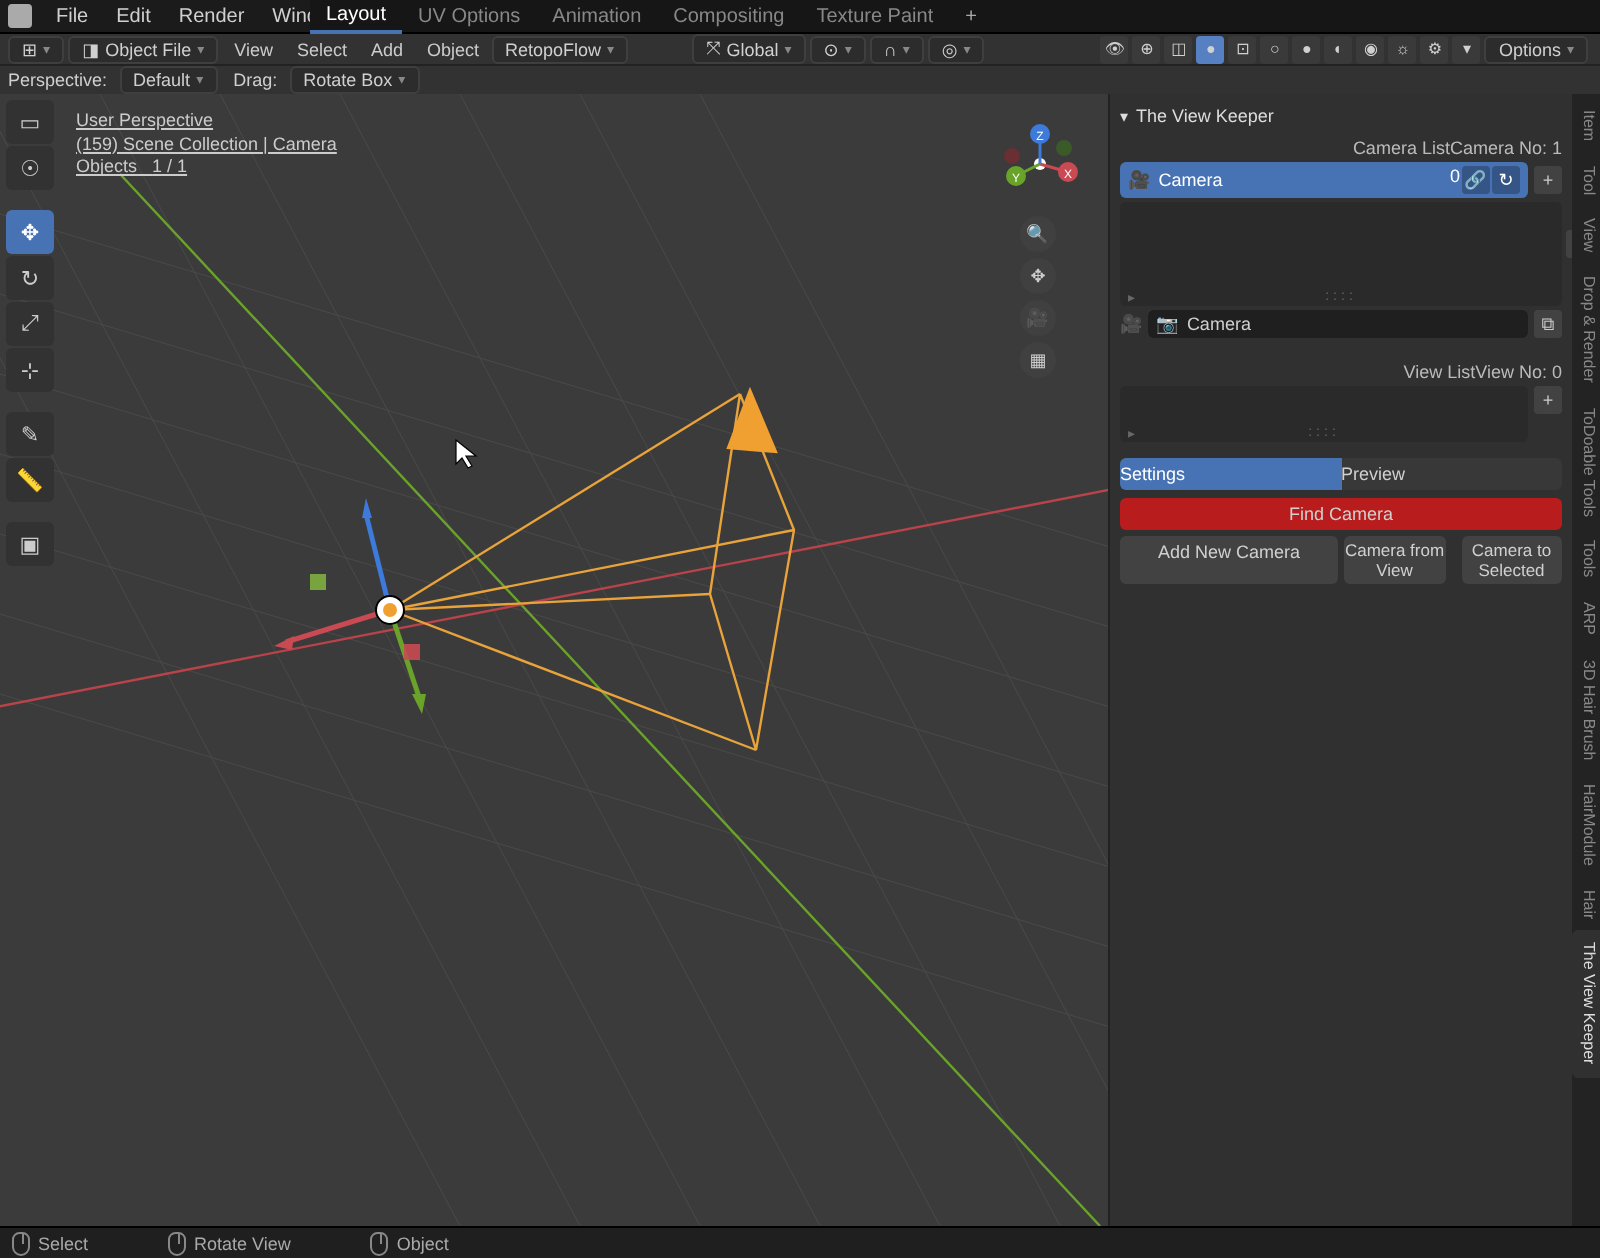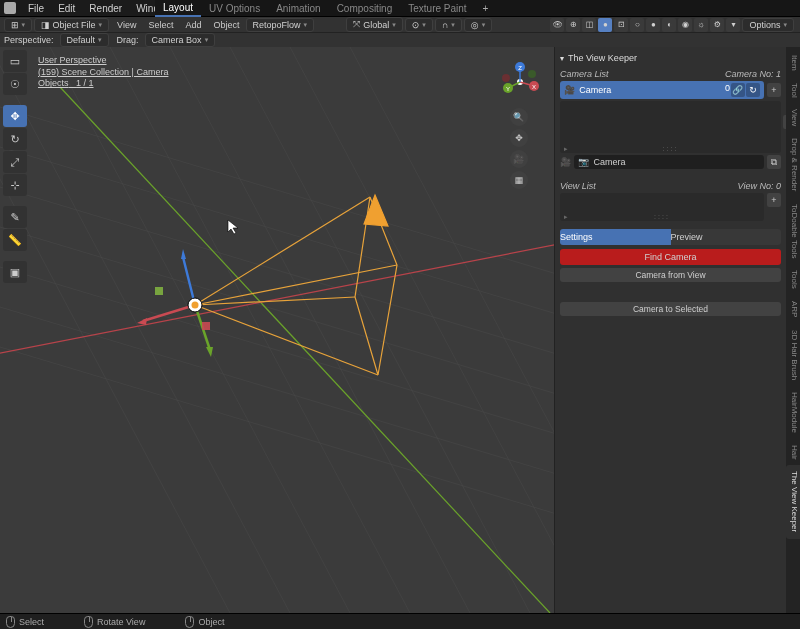--- a/index.html
+++ b/index.html
@@ -43,21 +43,21 @@
   
   .nav-gizmo { position: absolute; top: 60px; right: 258px; width: 44px; height: 44px; z-index: 6; }
   .nav-icons { position: absolute; top: 108px; right: 272px; display: flex; flex-direction: column; gap: 3px; z-index: 6; }
   .nav-icon { width: 18px; height: 18px; background: #404040; border-radius: 50%; display: flex; align-items: center; justify-content: center; color: #ccc; font-size: 9px; }
   
   
   .right-panel { position: absolute; top: 47px; right: 14px; bottom: 16px; width: 232px; background: #303030; border-left: 1px solid #222; padding: 4px 5px; font-size: 9px; z-index: 10; }
   .panel-header { display: flex; align-items: center; gap: 4px; padding: 2px 0 4px; font-size: 9px; color: #ddd; }
   .panel-header .chev { font-size: 8px; }
   
-  .panel-section-hdr { display: flex; justify-content: space-between; padding: 2px 0; color: #bbb; font-size: 9px; font-style: italic; }
+  .panel-section-hdr { display: flex; justify-content: flex-end; padding: 2px 0; color: #bbb; font-size: 9px; }
   .camera-row { display: flex; align-items: center; gap: 3px; margin-bottom: 2px; }
   .camera-row .cam-main { flex: 1; background: #4772b3; border-radius: 3px; padding: 2px 4px; color: #fff; display: flex; align-items: center; gap: 4px; }
   .cam-icons { display: flex; gap: 1px; }
   .cam-icon-btn { width: 14px; height: 14px; background: rgba(0,0,0,0.25); border-radius: 2px; display:flex;align-items:center;justify-content:center; }
   .add-btn { width: 14px; height: 14px; background: #424242; border-radius: 2px; display:flex;align-items:center;justify-content:center; color:#ccc; }
   
   .list-box { background: #2a2a2a; border-radius: 3px; height: 52px; position: relative; margin-bottom: 2px; padding: 2px; }
   .list-box-short { height: 28px; }
   .list-footer { display:flex; justify-content:center; padding: 1px; color:#666; position:absolute; bottom:0; left:0; right:0; font-size:7px; letter-spacing:2px; }
   .list-footer .tri { position:absolute; left:4px; font-size:7px; }
@@ -67,21 +67,21 @@
   
   .tabs-row { display:flex; gap:0; margin-bottom:4px; }
   .ptab { flex:1; text-align:left; padding:3px 0; background:#383838; border-radius:3px 0 0 3px; }
   .ptab:last-child { border-radius:0 3px 3px 0; }
   .ptab.active { background:#4772b3; color:#fff; }
   
   .wide-btn { background:#b91c1c; border-radius:3px; text-align:center; padding:3px 0; margin-bottom:3px; cursor:pointer; }
   .half-row { display:flex; gap:3px; }
   .half-row .half { flex:1; background:#424242; border-radius:3px; text-align:center; padding:3px 0; }
   .half-row .half.narrow { font-size:8.5px; }
-  .two-stack { display:flex; flex-direction:column; gap:20px; }
+  .two-stack { display:flex; flex-direction:row; gap:8px; }
   .two-stack .half { background:#424242; border-radius:3px; text-align:center; padding:2px 0; font-size:8.5px; }
   
   .check-row { display:flex; align-items:center; justify-content:center; gap:4px; padding:4px 0; color:#aaa; }
   .check-row .box { width:10px; height:10px; background:#2a2a2a; border:1px solid #555; border-radius:2px; }
   
   
   .side-tabs { position: absolute; top: 47px; right: 0; bottom: 16px; width: 14px; background: #232323; display:flex; flex-direction:column; z-index:11; padding-top:2px; }
   .stab { writing-mode: vertical-rl; text-orientation: mixed; padding: 6px 1px; font-size:8px; color:#888; text-align:center; cursor:pointer; }
   .stab.active { background:#303030; color:#ddd; border-radius:3px 0 0 3px; }
   
@@ -168,21 +168,21 @@
 </div>
 
 <div class="orientation-row">
   <span>Perspective:</span>
   <div class="dropdown">
       <span>Default</span>
       <span class="chev">▾</span>
     </div>
   <span>Drag:</span>
   <div class="dropdown">
-      <span>Camera Box</span>
+      <span>Rotate Box</span>
       <span class="chev">▾</span>
     </div>
 </div>
 
 <div class="viewport">
   <svg viewBox="0 0 800 566">
 
     <g stroke="#4a4a4a" stroke-width="0.5">
       <line x1="0" y1="140" x2="800" y2="380"></line>
         <line x1="0" y1="180" x2="800" y2="420"></line>
@@ -332,20 +332,21 @@
   </div>
 
   <div class="tabs-row" style="margin-top:6px">
     <div class="ptab active">Settings</div>
     <div class="ptab">Preview</div>
   </div>
 
   <div class="wide-btn">Find Camera</div>
 
   <div class="half-row">
+    <div class="half">Add New Camera</div>
     <div class="two-stack" style="flex:1">
       <div class="half narrow">Camera from View</div>
       <div class="half narrow">Camera to Selected</div>
     </div>
   </div>
 
 </div>
 
 <div class="side-tabs">
   <div class="stab">Item</div>

